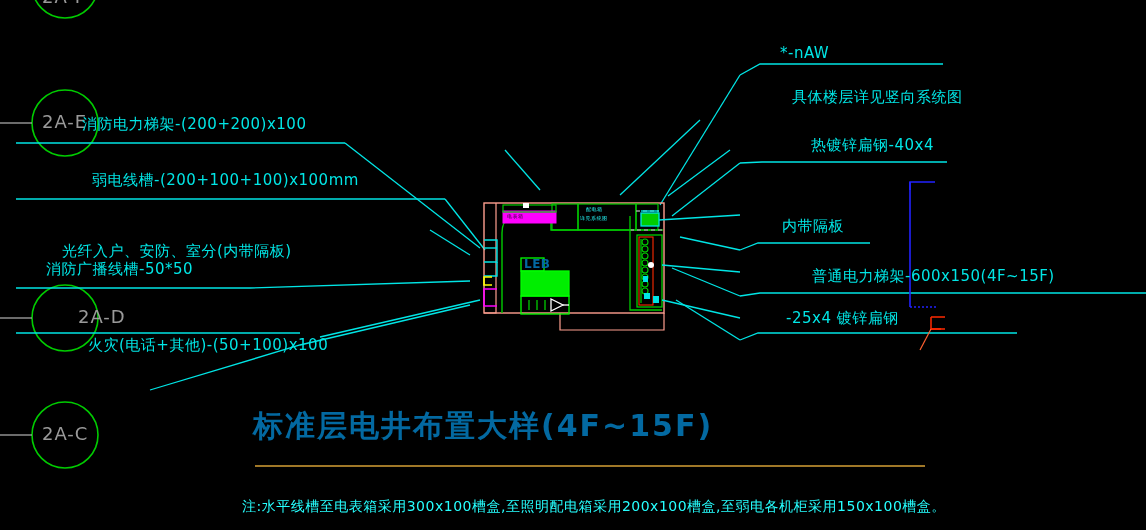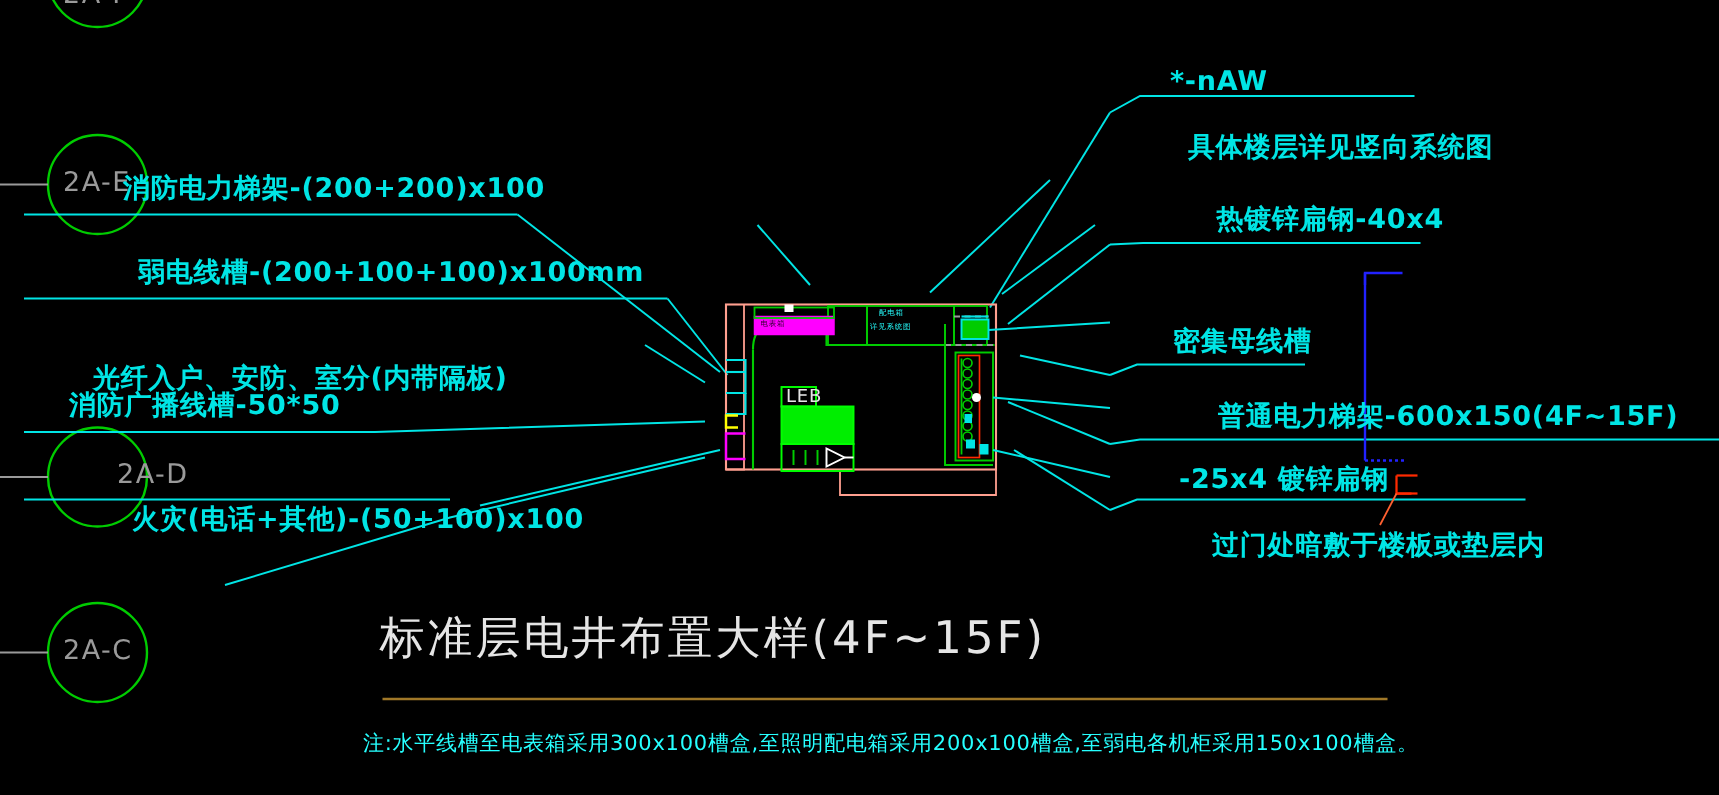--- a/index.html
+++ b/index.html
@@ -6,24 +6,24 @@
   body{
     width:1146px;height:530px;overflow:hidden;
     font-family:"DejaVu Sans","Liberation Sans",sans-serif;
     position:relative;
   }
   #stage{position:absolute;left:0;top:0;width:1146px;height:530px;}
   svg.layer{position:absolute;left:0;top:0;width:1146px;height:530px;overflow:visible;}
   .txt{position:absolute;white-space:nowrap;line-height:1;letter-spacing:0.5px;}
   .cyan{color:#00e5e5;}
   .cyan-bright{color:#26ffff;}
-  .white{color:#e5e5e5;}
+  .white{color:#0369a1;font-weight:bold;}
   .grey{color:#9a9a9a;}
   .title{font-size:30px;letter-spacing:2px;}
-  .lab{font-size:18px;font-weight:bold;}
+  .lab{font-size:15px;}
   .note{font-size:14px;}
   .bub{font-size:18px;letter-spacing:1px;}
   .tiny{font-size:5px;line-height:5px;}
 </style>
 </head>
 <body>
 
 <div id="stage">
 
   <svg class="layer" viewBox="0 0 1146 530">
@@ -173,26 +173,25 @@
 
   <div class="txt lab cyan" style="left:82px;top:117px;">消防电力梯架-(200+200)x100</div>
   <div class="txt lab cyan" style="left:92px;top:173px;">弱电线槽-(200+100+100)x100mm</div>
   <div class="txt lab cyan" style="left:62px;top:244px;">光纤入户、安防、室分(内带隔板)</div>
   <div class="txt lab cyan" style="left:46px;top:262px;">消防广播线槽-50*50</div>
   <div class="txt lab cyan" style="left:88px;top:314px;margin-top:24px;">火灾(电话+其他)-(50+100)x100</div>
 
   <div class="txt lab cyan" style="left:780px;top:46px;">*-nAW</div>
   <div class="txt lab cyan" style="left:792px;top:90px;">具体楼层详见竖向系统图</div>
   <div class="txt lab cyan" style="left:788px;top:138px;margin-left:23px;">热镀锌扁钢-40x4</div>
-  <div class="txt lab cyan" style="left:782px;top:219px;">密集母线槽</div>
+  <div class="txt lab cyan" style="left:782px;top:219px;">内带隔板</div>
   <div class="txt lab cyan" style="left:812px;top:269px;">普通电力梯架-600x150(4F~15F)</div>
   <div class="txt lab cyan" style="left:786px;top:311px;">-25x4 镀锌扁钢</div>
-  <div class="txt lab cyan" style="left:808px;top:355px;">过门处暗敷于楼板或垫层内</div>
 
   <div class="txt tiny cyan-bright" style="left:586px;top:207px;">配电箱</div>
   <div class="txt tiny cyan-bright" style="left:580px;top:216px;">详见系统图</div>
   <div class="txt tiny" style="left:507px;top:214px;color:#330033;">电表箱</div>
   <div class="txt white" style="left:524px;top:258px;font-size:12px;letter-spacing:0.5px;">LEB</div>
 
   <div class="txt title white" style="left:253px;top:411px;">标准层电井布置大样(4F~15F)</div>
-  <div class="txt note cyan-bright" style="left:242px;top:489px;">注:水平线槽至电表箱采用300x100槽盒,至照明配电箱采用200x100槽盒,至弱电各机柜采用150x100槽盒。</div>
+  <div class="txt note cyan-bright" style="left:242px;top:499px;">注:水平线槽至电表箱采用300x100槽盒,至照明配电箱采用200x100槽盒,至弱电各机柜采用150x100槽盒。</div>
 
 </div>
 
 </body></html>

